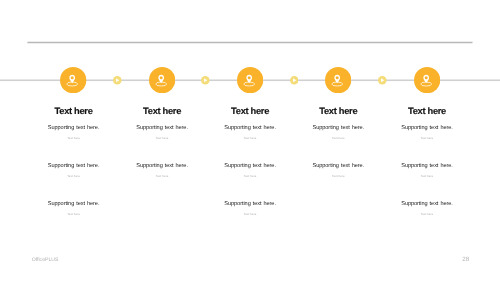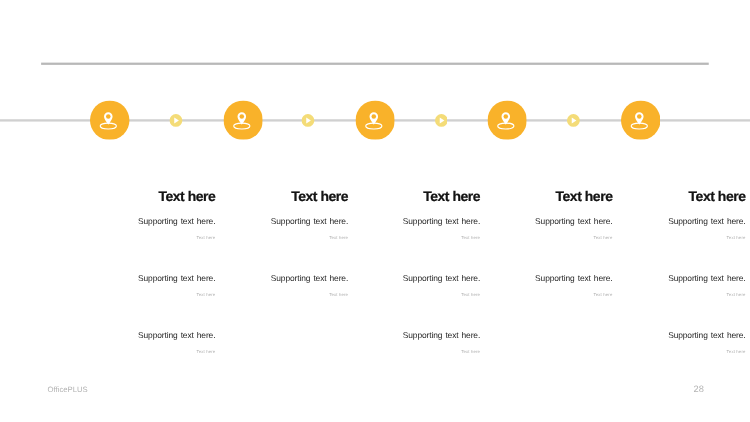--- a/index.html
+++ b/index.html
@@ -8,21 +8,21 @@
        overflow:hidden;position:relative;
        -webkit-font-smoothing:antialiased;}
   #slide{position:absolute;left:0;top:0;width:500px;height:281px;background:#ffffff;overflow:hidden;}
   #columns-layer,#footer-logo,#page-number{will-change:opacity;}
   .col,.col-title,.row-text,.row-caption,#footer-logo,#page-number{-webkit-font-smoothing:antialiased;text-rendering:geometricPrecision;}
   #rules-svg{position:absolute;left:0;top:0;width:500px;height:281px;}
   .node{position:absolute;width:26.3px;height:26.3px;}
   .node svg{position:absolute;left:0;top:0;width:26.3px;height:26.3px;}
   .connector{position:absolute;width:8.55px;height:8.55px;}
   .connector svg{position:absolute;left:0;top:0;width:8.55px;height:8.55px;}
-  .col{position:absolute;top:106.6px;width:140px;text-align:right;margin-top:20px;}
+  .col{position:absolute;top:106.6px;width:140px;text-align:center;}
   .col-title{font-size:9.3px;font-weight:bold;color:#141414;line-height:9px;letter-spacing:-0.3px;-webkit-text-stroke:0.16px #141414;}
   .row-text{font-size:5.6px;color:#1f1f1f;line-height:6px;letter-spacing:-0.07px;word-spacing:0.55px;}
   .row-caption{font-size:2.85px;color:#aeaeae;line-height:3px;letter-spacing:0.1px;margin-top:6.0px;}
   #footer-logo{position:absolute;left:31.7px;top:256.5px;font-size:5.15px;color:#b2b2b2;letter-spacing:0.0px;}
   #page-number{position:absolute;left:459.8px;top:255.9px;width:12px;text-align:center;font-size:6.2px;color:#b3b3b3;}
 </style>
 </head>
 <body>
 
 <div id="slide">

